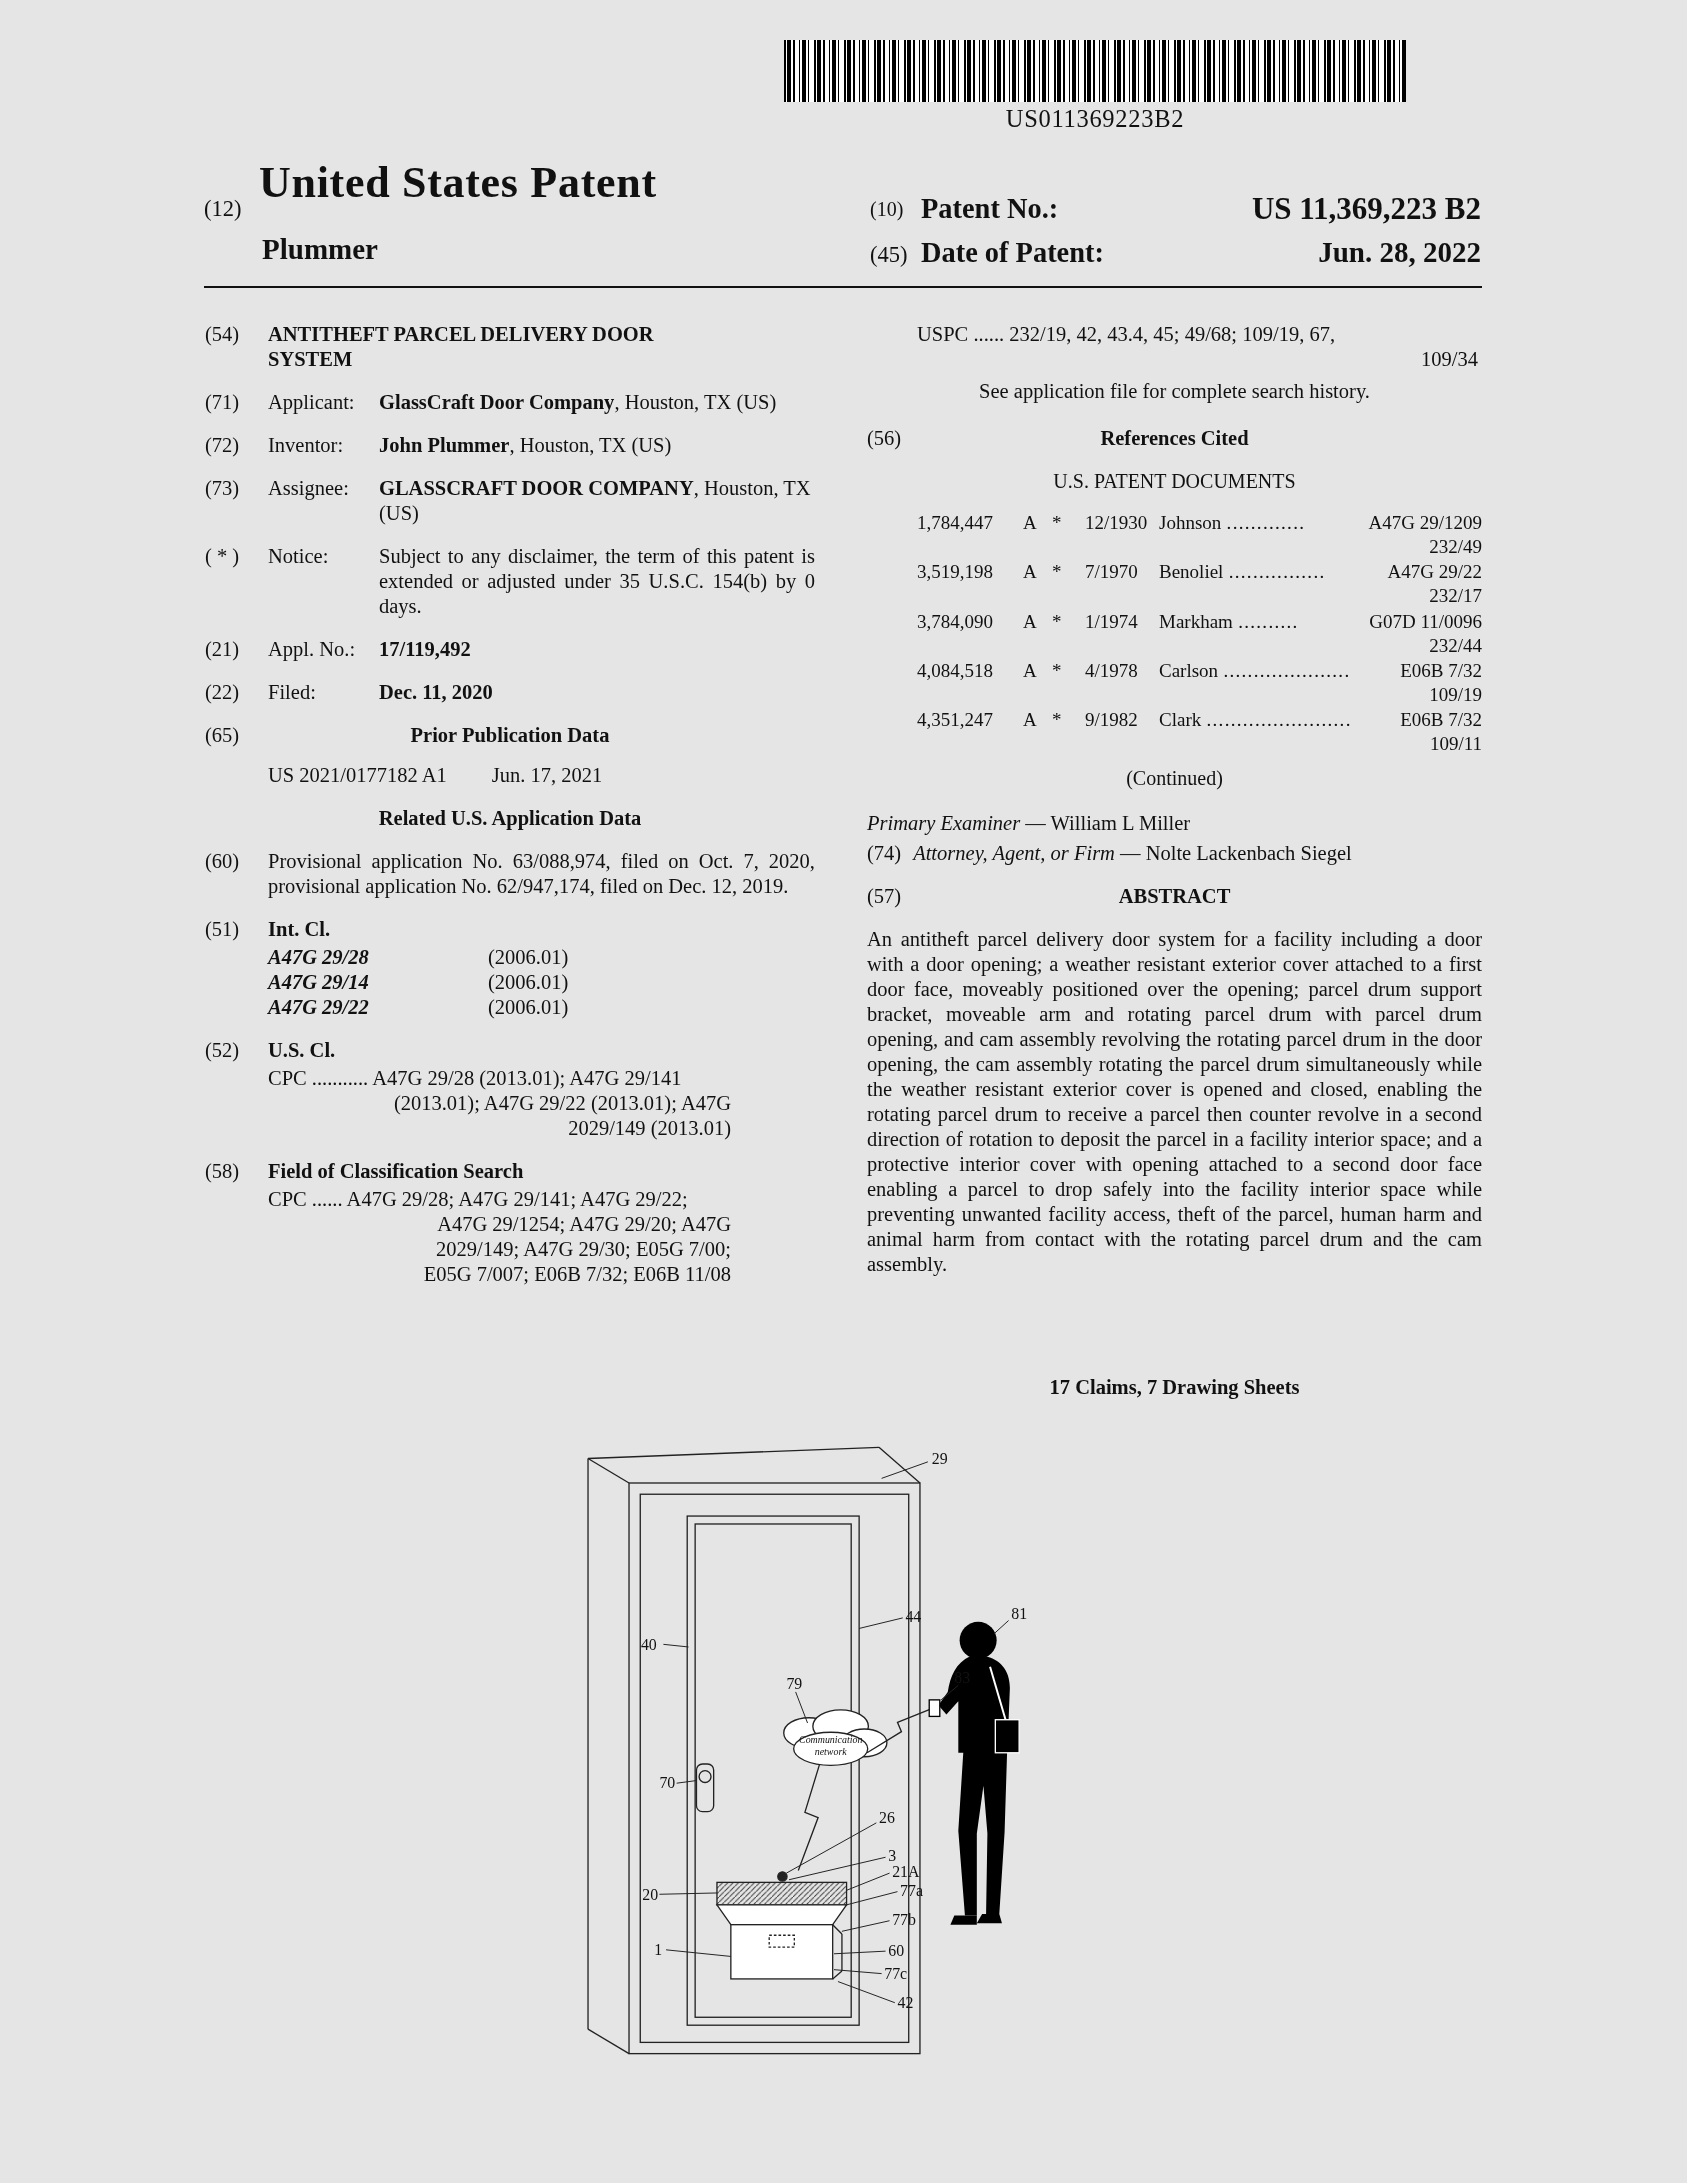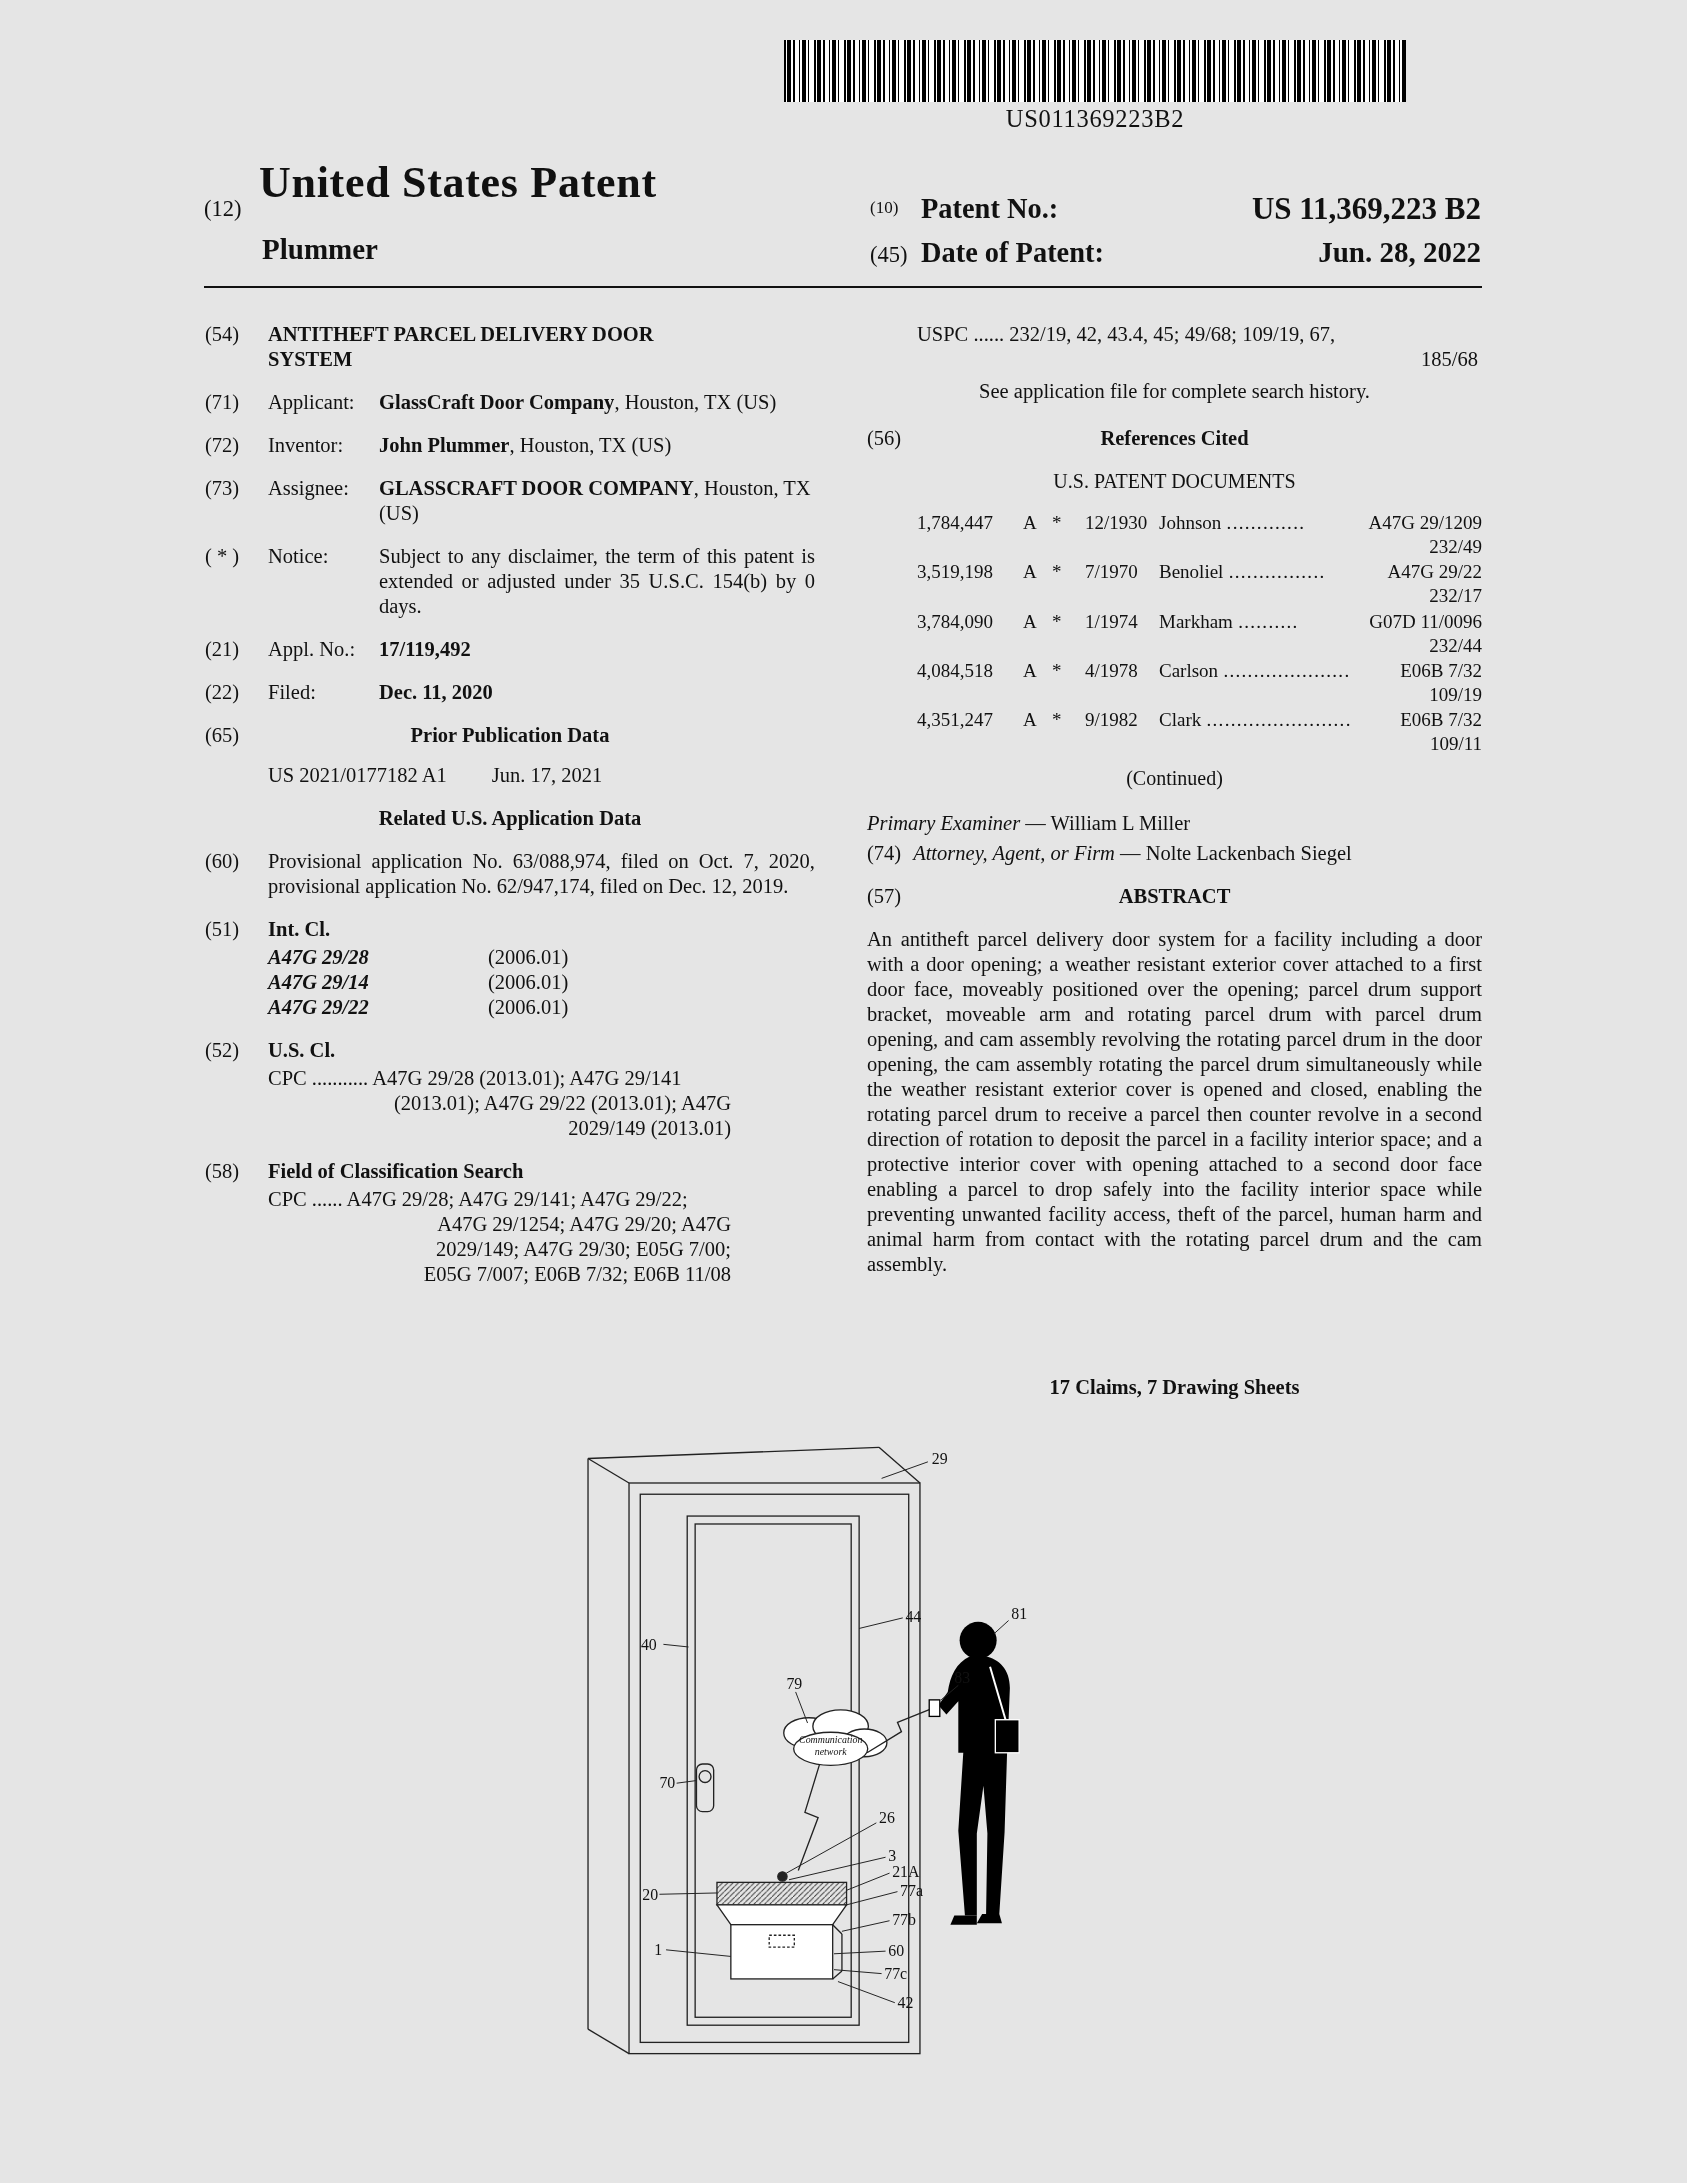--- a/index.html
+++ b/index.html
@@ -21,21 +21,21 @@
       #000 24px 25px, #fff 25px 30px);
   }
   .barcode-text {
     position:absolute; left:784px; top:105px; width:622px;
     text-align:center; font-size:24.5px; letter-spacing:0.7px;
   }
   
   .h12   { position:absolute; left:204px;  top:196px; font-size:22.5px; }
   .htitle{ position:absolute; left:259px;  top:157px; font-size:44px; font-weight:bold; letter-spacing:0.7px; }
   .hname { position:absolute; left:262px;  top:233px; font-size:29px; font-weight:bold; }
-  .h10   { position:absolute; left:870px; top:198px; font-size:17px; }
+  .h10   { position:absolute; left:870px; top:198px; font-size:20px; }
   .h10l  { position:absolute; left:921px; top:193px; font-size:28.4px; font-weight:bold; }
   .h10v  { position:absolute; right:206px; top:191px; font-size:31px; font-weight:bold; }
   .h45   { position:absolute; left:870px; top:242px; font-size:22.5px; }
   .h45l  { position:absolute; left:921px; top:237px; font-size:28.4px; font-weight:bold; }
   .h45v  { position:absolute; right:206px; top:236px; font-size:29px; font-weight:bold; }
   .rule  { position:absolute; left:204px; top:286px; width:1278px; height:2px; background:#111; }
   
   .colL { position:absolute; left:205px;  top:322px; width:610px; font-size:20.5px; line-height:25px; }
   .colR { position:absolute; left:867px; top:322px; width:615px; font-size:20.5px; line-height:25px; }
   .grid3 { display:grid; grid-template-columns:63px 111px 1fr; margin-bottom:18px; }
@@ -194,21 +194,21 @@
       <div class="ralign">2029/149; A47G 29/30; E05G 7/00;</div>
       <div class="ralign">E05G 7/007; E06B 7/32; E06B 11/08</div>
     </div>
 
   </div>
 
   <div class="colR">
 
     <div class="uspcblock">
       <div>USPC ...... 232/19, 42, 43.4, 45; 49/68; 109/19, 67,</div>
-      <div class="ralign">185/68</div>
+      <div class="ralign">109/34</div>
     </div>
     <div class="searchnote">See application file for complete search history.</div>
 
     <div class="headrow">
       <span class="num">(56)</span>
       <span class="bold">References Cited</span>
     </div>
     <div class="center subhead">U.S. PATENT DOCUMENTS</div>
 
     <div class="reftable">

